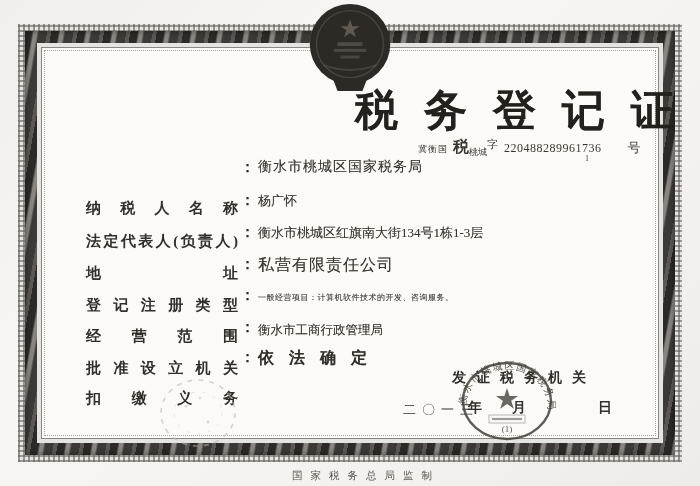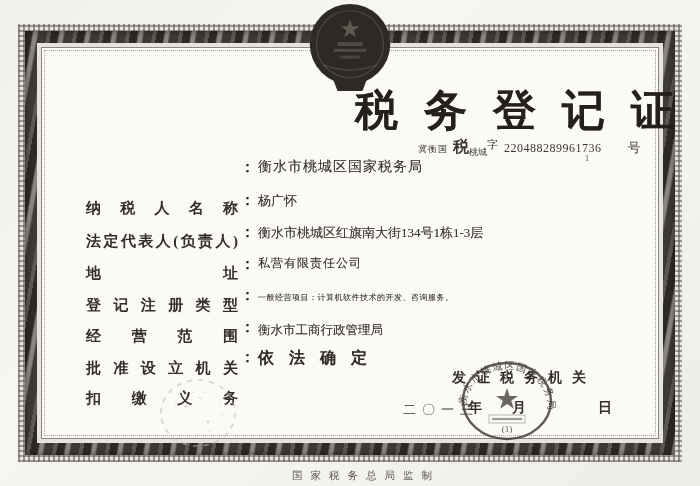--- a/index.html
+++ b/index.html
@@ -42,21 +42,21 @@
   .cn-footnote{position:absolute;top:17px;left:167px;font-size:8px;color:#4a453e;}
   
   .frow{position:absolute;left:86px;white-space:nowrap;}
   .flabel{display:inline-block;width:152px;font-size:15px;font-weight:bold;color:#332e29;
     text-align:justify;text-align-last:justify;text-justify:inter-character;vertical-align:top;margin-top:41px;}
   .fcolon{font-size:15px;font-weight:bold;margin:0 3px 0 2px;vertical-align:top;}
   .fvalue{font-size:13.5px;color:#3a352e;vertical-align:top;text-shadow:0 0 .5px rgba(60,54,47,.45);}
   .v-name{font-size:14px;letter-spacing:1px;}
   .v-rep{font-size:13px;position:relative;top:1px;}
   .v-addr{font-size:13px;position:relative;top:1px;}
-  .v-type{font-size:12px;letter-spacing:1px;}
+  .v-type{font-size:16px;letter-spacing:1px;}
   .v-scope{font-size:8px;position:relative;top:6px;letter-spacing:.5px;color:#45403a;}
   .v-auth{font-size:12.5px;position:relative;top:4px;}
   .v-duty{font-size:16px;font-weight:bold;letter-spacing:15px;color:#332e29;}
   
   .issuer{position:absolute;top:369px;left:452px;font-size:14px;font-weight:bold;
     letter-spacing:10px;color:#332e29;white-space:nowrap;}
   .dateline{position:absolute;top:399px;left:0;width:100%;height:20px;}
   .d-year-cn{position:absolute;left:403px;top:2px;font-size:13px;letter-spacing:6px;color:#33302b;}
   .d-year{position:absolute;left:468px;top:0;font-size:14px;font-weight:bold;color:#332e29;}
   .d-month{position:absolute;left:512px;top:0;font-size:14px;font-weight:bold;color:#332e29;}

